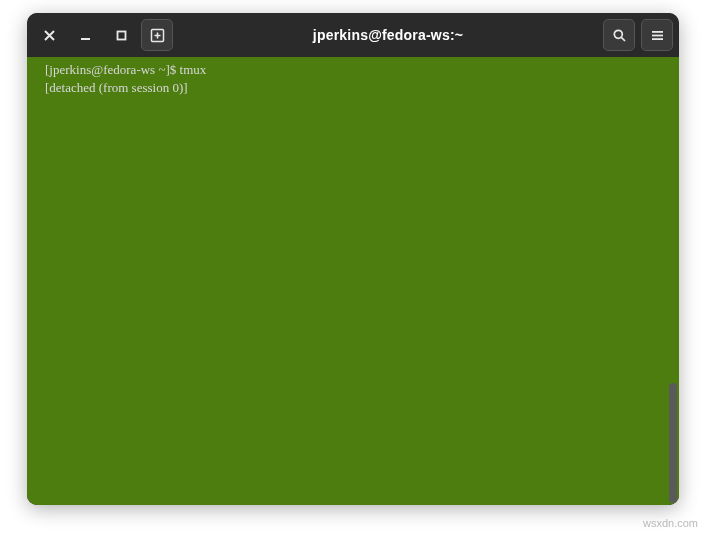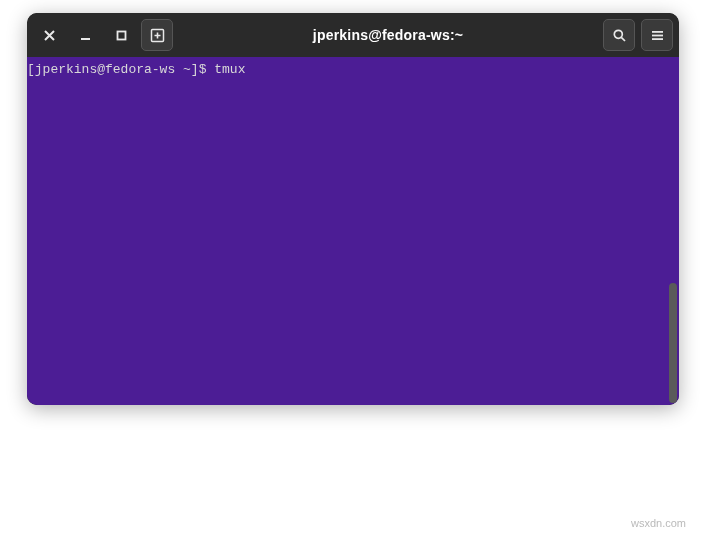--- a/index.html
+++ b/index.html
@@ -12,21 +12,21 @@
       height: 533px;
       background: #ffffff;
       font-family: sans-serif;
       position: relative;
     }
     .terminal-window {
       position: absolute;
       left: 27px;
       top: 13px;
       width: 652px;
-      height: 392px;
+      height: 492px;
       background: #1a1a1a;
       border-radius: 10px;
       box-shadow: 0 4px 20px rgba(0,0,0,0.3);
       overflow: hidden;
       display: flex;
       flex-direction: column;
     }
     .titlebar {
       height: 44px;
       background: #2a2a2a;
@@ -66,44 +66,44 @@
       font-weight: 600;
       letter-spacing: 0.2px;
     }
     .titlebar-right {
       display: flex;
       gap: 6px;
       align-items: center;
     }
     .terminal-body {
       flex: 1;
-      background: #4c1d95;
-      padding: 4px 0;
-      font-family: Liberation Mono, monospace;
+      background: #4d7c0f;
+      padding: 4px 18px;
+      font-family: Liberation Serif, serif;
       font-size: 13px;
       line-height: 1.35;
       color: #d8d8d8;
       position: relative;
       overflow: hidden;
     }
     .terminal-line {
       white-space: pre;
     }
     .scrollbar {
       position: absolute;
       right: 2px;
       bottom: 2px;
       width: 8px;
       height: 120px;
       background: #5a5a5a;
       border-radius: 4px;
     }
     .watermark {
       position: absolute;
-      right: 20px;
+      right: 8px;
       bottom: 4px;
       font-size: 11px;
       color: #bababa;
       font-family: sans-serif;
     }
     svg { display: block; }
   </style>
 </head>
 <body>
 
@@ -156,17 +156,18 @@
             <rect x="2" y="3" width="11" height="1.8" fill="#e8e8e8"></rect>
             <rect x="2" y="6.6" width="11" height="1.8" fill="#e8e8e8"></rect>
             <rect x="2" y="10.2" width="11" height="1.8" fill="#e8e8e8"></rect>
           </svg>
         </span>
       </button>
     </div>
   </div>
   <div class="terminal-body">
     <div class="terminal-line">[jperkins@fedora-ws ~]$ tmux</div>
+    <div class="terminal-line">[detached (from session 0)]</div>
     <div class="scrollbar"></div>
   </div>
 </div>
 
 <div class="watermark">wsxdn.com</div>
 
 </body></html>

